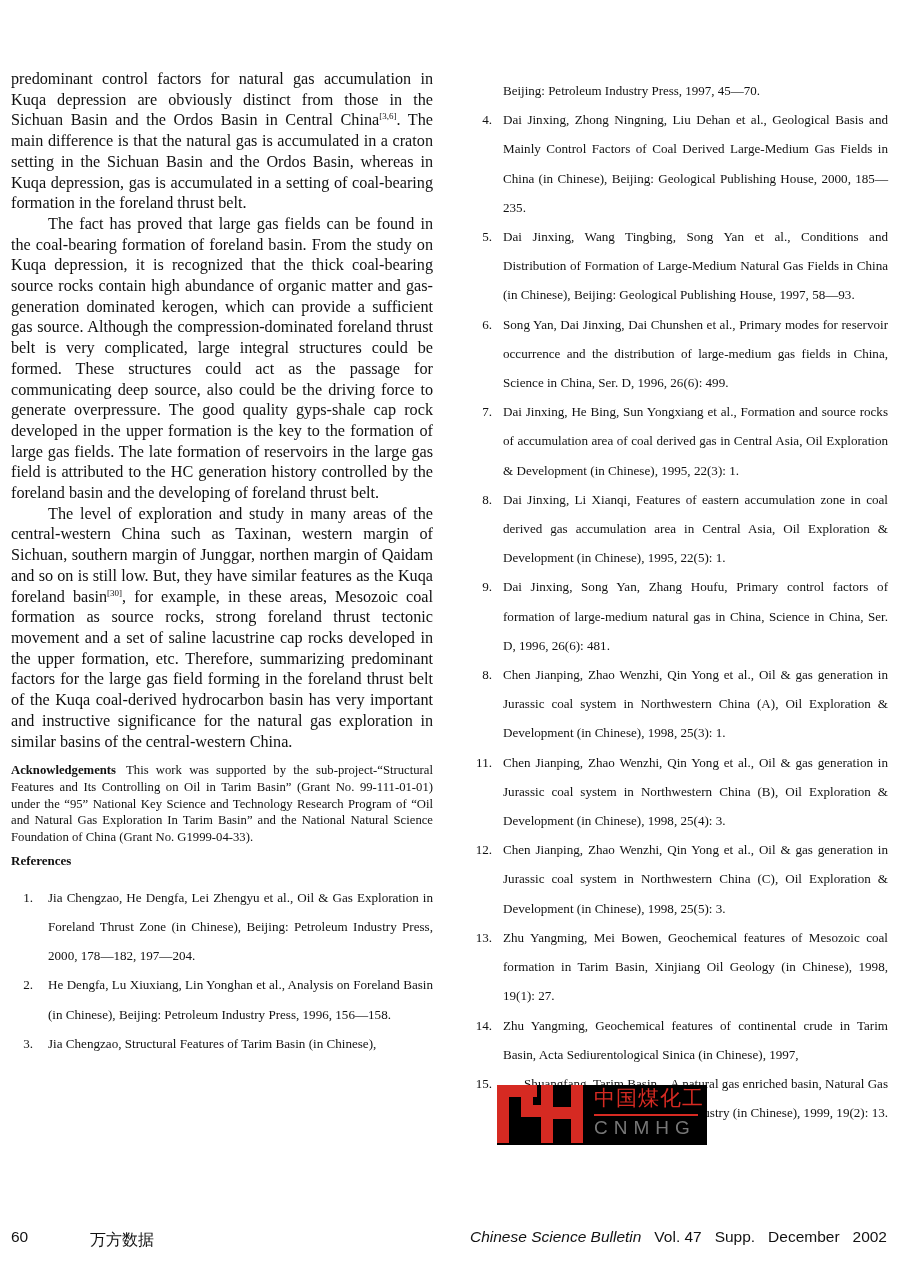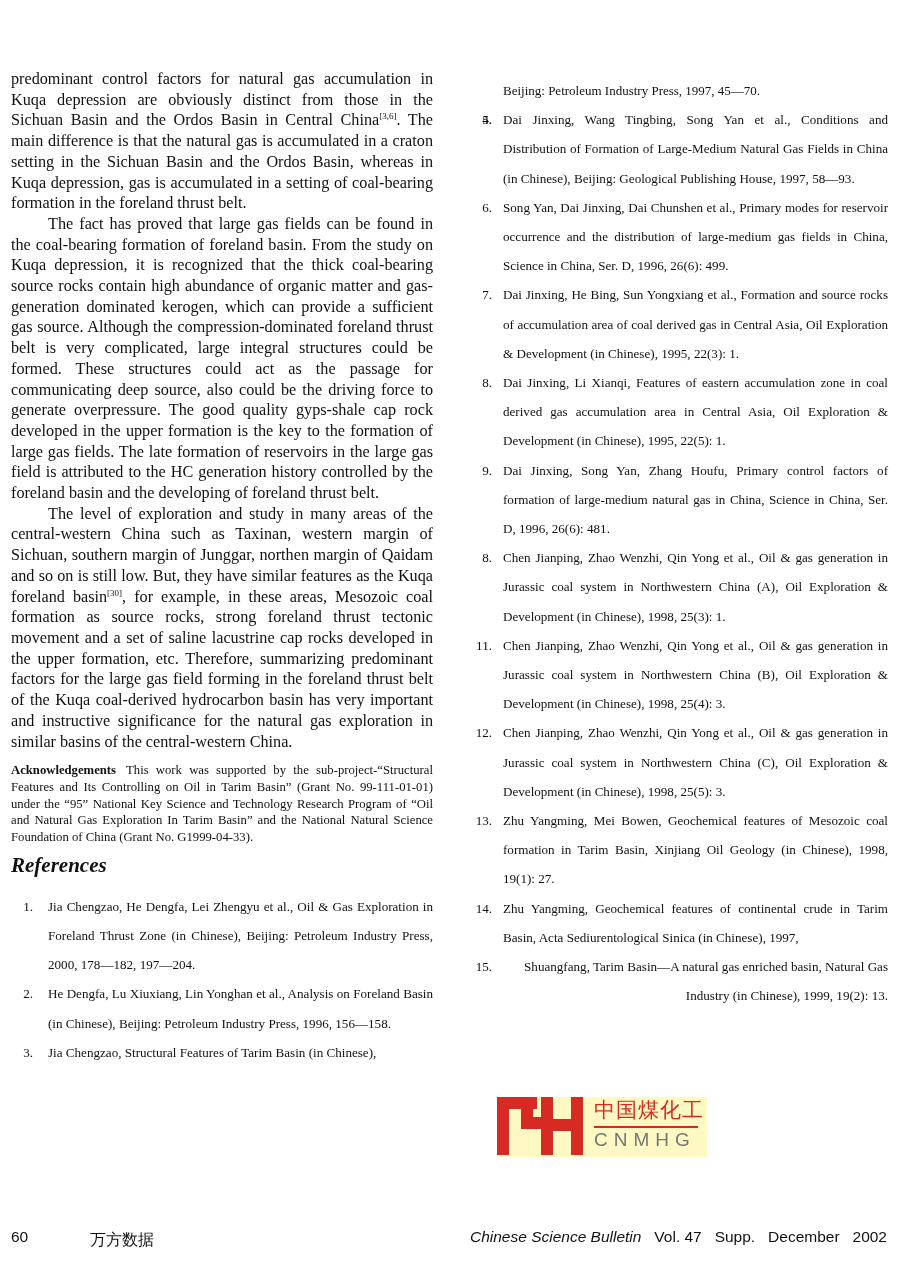--- a/index.html
+++ b/index.html
@@ -13,21 +13,21 @@
   }
   .body-text + .body-text { text-indent: 37px; }
   .ack {
     font-family: "Liberation Serif", "DejaVu Serif", serif;
     font-size: 12.7px; line-height: 16.7px; text-align: justify;
     margin: 10px 0 0 0;
   }
   .ack b { font-weight: bold; margin-right: 10px; }
   .refs-heading {
     font-family: "Liberation Serif", "DejaVu Serif", serif;
-    font-size: 21px; font-weight: bold; margin: 7px 0 0 0; font-style: italic;
+    font-size: 13px; font-weight: bold; margin: 7px 0 0 0;
   }
   .ref-list { list-style: none; margin: 0; padding: 0; }
   .col-left .ref-list { margin-top: 14px; }
   .ref {
     position: relative; padding-left: 37px;
     font-family: "Liberation Serif", "DejaVu Serif", serif;
     font-size: 13.1px; line-height: 29.2px; text-align: justify;
   }
   .col-left .ref { padding-left: 37px; }
   .ref-num { position: absolute; left: 0; width: 26px; text-align: right; }
@@ -41,22 +41,21 @@
   .footer {
     position: absolute; left: 0; top: 1228px; width: 899px; height: 22px;
     font-family: "Liberation Sans", "DejaVu Sans", sans-serif; font-size: 15.5px;
   }
   .footer .pg { position: absolute; left: 11px; top: 0; }
   .footer .wf { position: absolute; left: 90px; top: 2px; font-size: 16px; }
   .footer .journal { position: absolute; right: 12px; top: 0; white-space: pre; text-align: center; }
   .footer .journal i { font-style: italic; }
   .logo {
     position: absolute; left: 497px; top: 1085px; width: 210px; height: 60px;
-    background: #fef9c3;
-    margin-top: 12px;
+    background: #000000;
   }
   .logo-mark { position: absolute; left: 0; top: 0; width: 86px; height: 58px; }
   .logo-cn {
     position: absolute; left: 97px; top: -1px;
     font-family: "DejaVu Sans", sans-serif; font-size: 21px; color: #d62a22; letter-spacing: 1px;
   }
   .logo-line { position: absolute; left: 97px; top: 29px; width: 104px; height: 2px; background: #d62a22; }
   .logo-en {
     position: absolute; left: 97px; top: 32px;
     font-family: "Liberation Sans", "DejaVu Sans", sans-serif; font-size: 19px; color: #777; letter-spacing: 6px;
@@ -79,21 +78,21 @@
     <ul class="ref-list">
       <li class="ref"><span class="ref-num">1.</span><span>Jia Chengzao, He Dengfa, Lei Zhengyu et al., Oil &amp; Gas Exploration in Foreland Thrust Zone (in Chinese), Beijing: Petroleum Industry Press, 2000, 178—182, 197—204.</span></li>
       <li class="ref"><span class="ref-num">2.</span><span>He Dengfa, Lu Xiuxiang, Lin Yonghan et al., Analysis on Foreland Basin (in Chinese), Beijing: Petroleum Industry Press, 1996, 156—158.</span></li>
       <li class="ref"><span class="ref-num">3.</span><span>Jia Chengzao, Structural Features of Tarim Basin (in Chinese),</span></li>
     </ul>
   </div>
 
   <div class="col-right">
     <div class="ref-cont">Beijing: Petroleum Industry Press, 1997, 45—70.</div>
     <ul class="ref-list">
-      <li class="ref"><span class="ref-num">4.</span></li>
+      <li class="ref"><span class="ref-num">4.</span><span>Dai Jinxing, Zhong Ningning, Liu Dehan et al., Geological Basis and Mainly Control Factors of Coal Derived Large-Medium Gas Fields in China (in Chinese), Beijing: Geological Publishing House, 2000, 185—235.</span></li>
       <li class="ref"><span class="ref-num">5.</span><span>Dai Jinxing, Wang Tingbing, Song Yan et al., Conditions and Distribution of Formation of Large-Medium Natural Gas Fields in China (in Chinese), Beijing: Geological Publishing House, 1997, 58—93.</span></li>
       <li class="ref"><span class="ref-num">6.</span><span>Song Yan, Dai Jinxing, Dai Chunshen et al., Primary modes for reservoir occurrence and the distribution of large-medium gas fields in China, Science in China, Ser. D, 1996, 26(6): 499.</span></li>
       <li class="ref"><span class="ref-num">7.</span><span>Dai Jinxing, He Bing, Sun Yongxiang et al., Formation and source rocks of accumulation area of coal derived gas in Central Asia, Oil Exploration &amp; Development (in Chinese), 1995, 22(3): 1.</span></li>
       <li class="ref"><span class="ref-num">8.</span><span>Dai Jinxing, Li Xianqi, Features of eastern accumulation zone in coal derived gas accumulation area in Central Asia, Oil Exploration &amp; Development (in Chinese), 1995, 22(5): 1.</span></li>
       <li class="ref"><span class="ref-num">9.</span><span>Dai Jinxing, Song Yan, Zhang Houfu, Primary control factors of formation of large-medium natural gas in China, Science in China, Ser. D, 1996, 26(6): 481.</span></li>
       <li class="ref"><span class="ref-num">8.</span><span>Chen Jianping, Zhao Wenzhi, Qin Yong et al., Oil &amp; gas generation in Jurassic coal system in Northwestern China (A), Oil Exploration &amp; Development (in Chinese), 1998, 25(3): 1.</span></li>
       <li class="ref"><span class="ref-num">11.</span><span>Chen Jianping, Zhao Wenzhi, Qin Yong et al., Oil &amp; gas generation in Jurassic coal system in Northwestern China (B), Oil Exploration &amp; Development (in Chinese), 1998, 25(4): 3.</span></li>
       <li class="ref"><span class="ref-num">12.</span><span>Chen Jianping, Zhao Wenzhi, Qin Yong et al., Oil &amp; gas generation in Jurassic coal system in Northwestern China (C), Oil Exploration &amp; Development (in Chinese), 1998, 25(5): 3.</span></li>
       <li class="ref"><span class="ref-num">13.</span><span>Zhu Yangming, Mei Bowen, Geochemical features of Mesozoic coal formation in Tarim Basin, Xinjiang Oil Geology (in Chinese), 1998, 19(1): 27.</span></li>
       <li class="ref"><span class="ref-num">14.</span><span>Zhu Yangming, Geochemical features of continental crude in Tarim Basin, Acta Sediurentological Sinica (in Chinese), 1997,</span></li>

